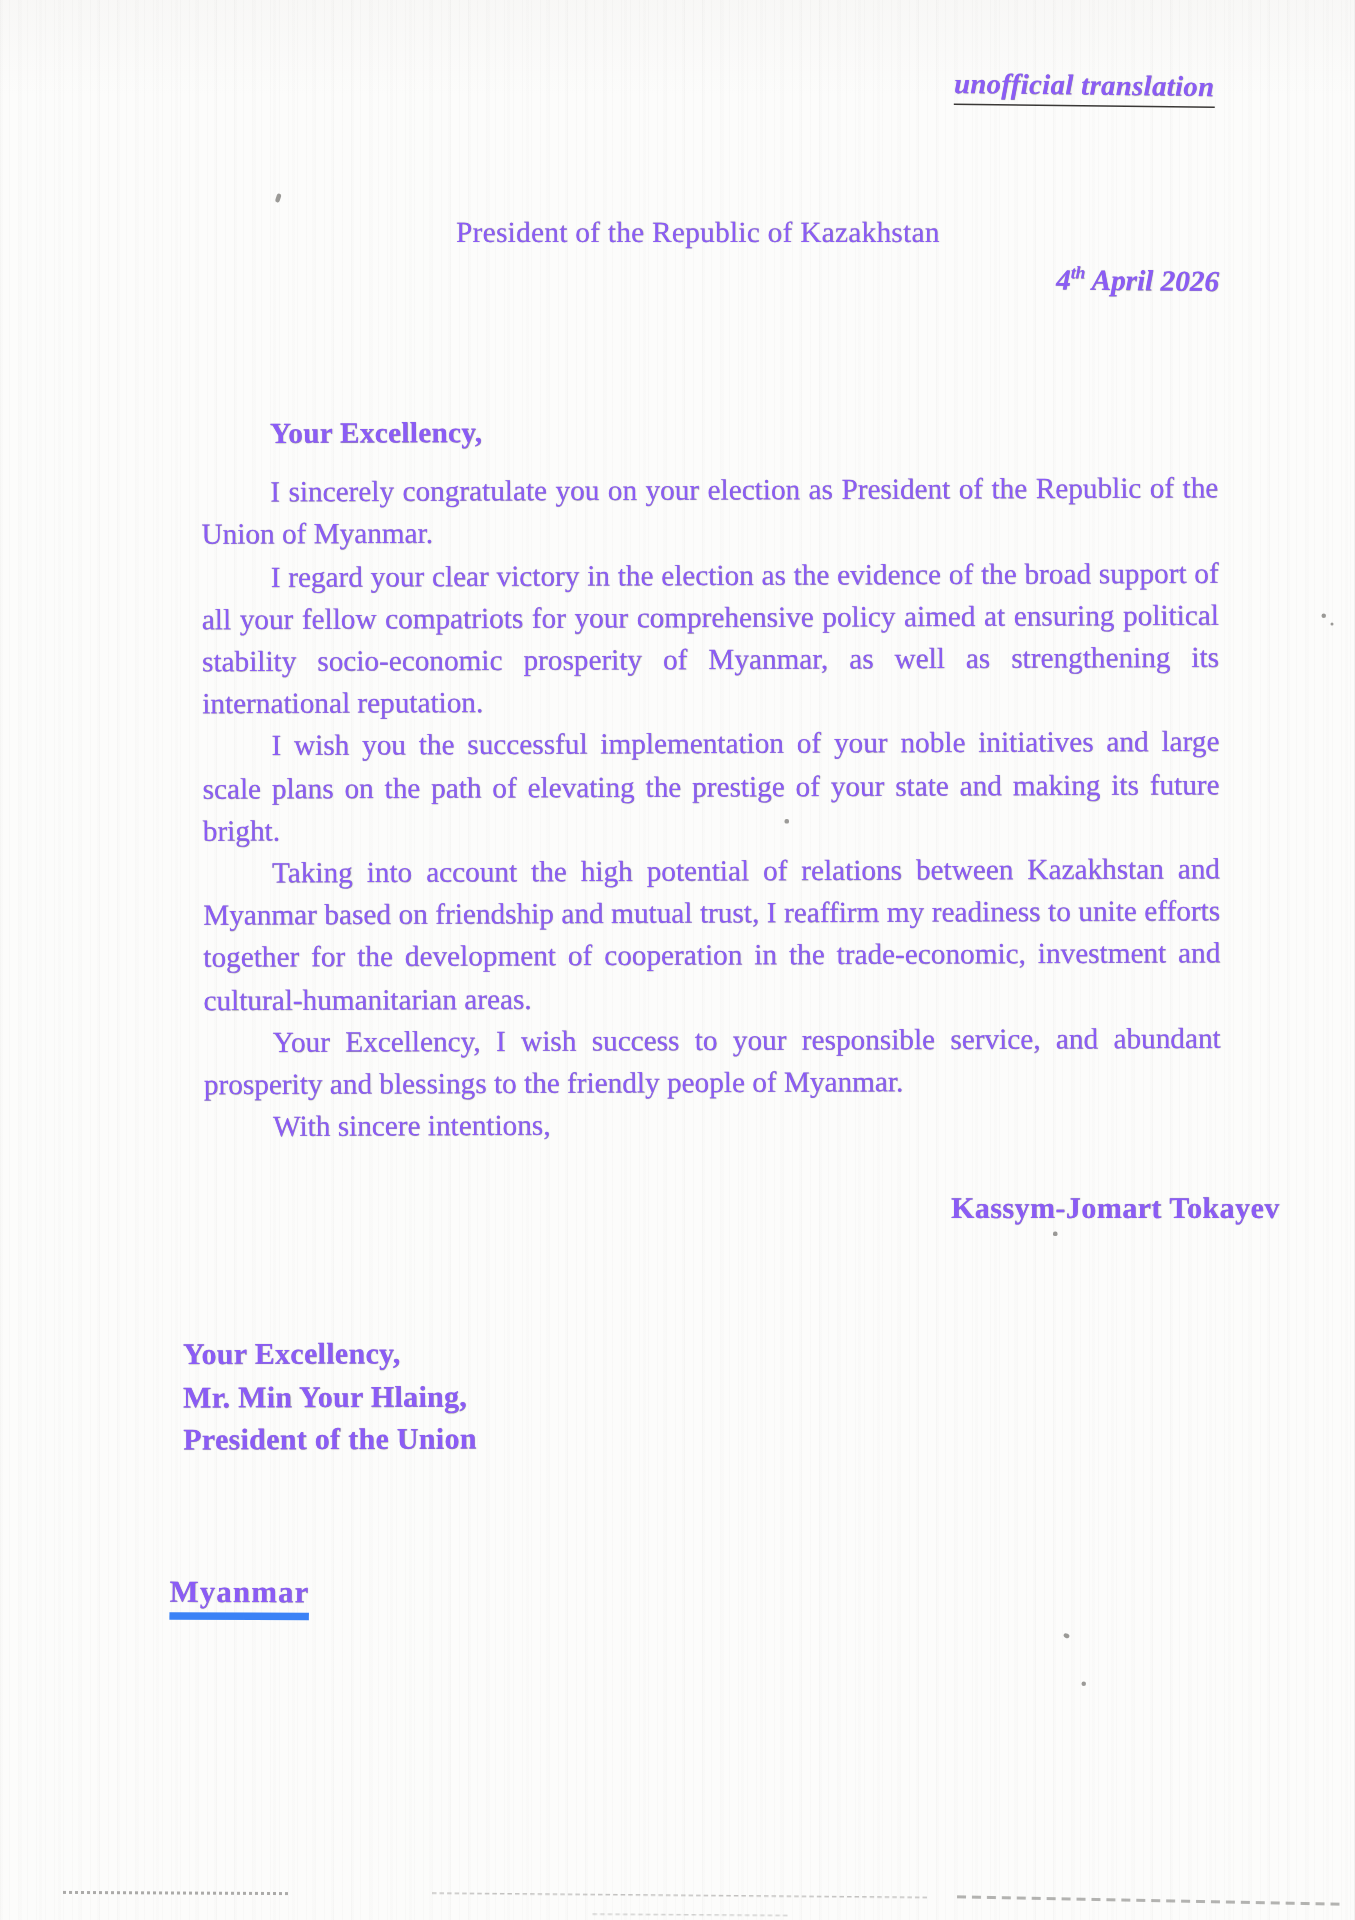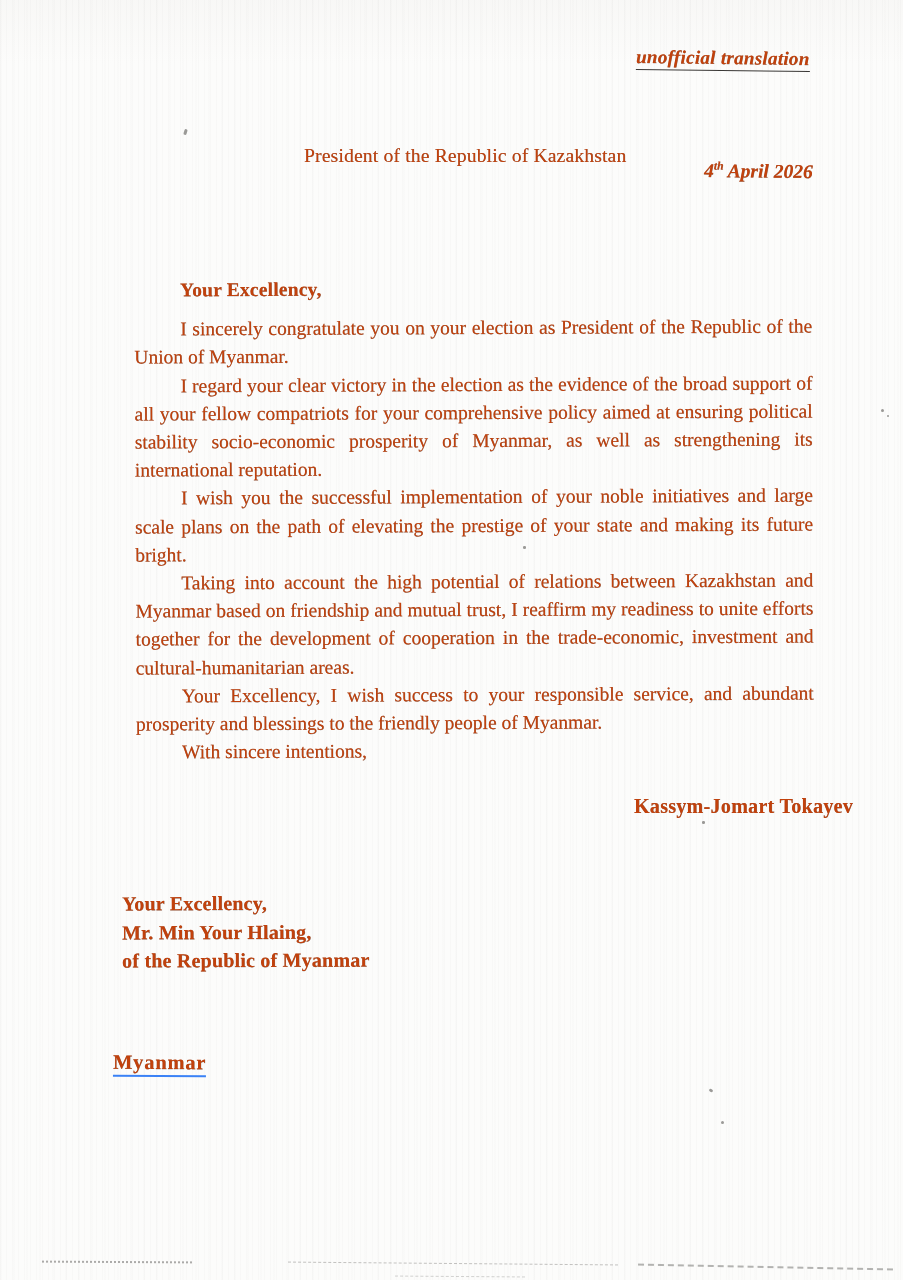--- a/index.html
+++ b/index.html
@@ -3,21 +3,21 @@
 <meta charset="utf-8">
 <style>
   html, body { margin:0; padding:0; background:#e8e8e8; }
   .page {
     position:relative;
     width:903px; height:1280px;
     margin:0 auto;
     background:#fcfcfb;
     overflow:hidden;
     font-family:"Liberation Serif", serif;
-    color:#c2410c;
+    color:#8b5cf6;
   }
   .texture {
     position:absolute; inset:0; pointer-events:none;
     background:
       repeating-linear-gradient(90deg, rgba(125,123,120,0.030) 0 1px, rgba(0,0,0,0) 1px 6px),
       repeating-linear-gradient(90deg, rgba(125,123,120,0.018) 0 2px, rgba(0,0,0,0) 2px 13px),
       linear-gradient(180deg, rgba(232,230,227,0.20), rgba(252,252,251,0) 5%);
   }
   .ink { text-shadow:0.2px 0.2px 0.6px rgba(47,45,43,0.55); }
 
@@ -26,21 +26,21 @@
     font-style:italic; font-weight:700; font-size:19px;
     letter-spacing:0.3px;
     padding-bottom:1px; border-bottom:1.7px solid #3a3836;
     transform:rotate(0.7deg);
   }
   .sender-title {
     position:absolute; top:145px; left:304px;
     font-size:19.5px; letter-spacing:0.2px;
   }
   .letter-date {
-    position:absolute; top:160px; right:90px;
+    position:absolute; top:176px; right:90px;
     font-style:italic; font-weight:600; font-size:19.5px;
     transform:rotate(0.6deg);
     text-align:center;
   }
   .letter-date sup { font-size:0.6em; }
 
   .letter-body {
     position:absolute; top:275px; left:135px; width:678px;
     font-size:19.5px; line-height:28.2px;
     text-align:justify;
@@ -55,21 +55,21 @@
     font-weight:700; font-size:20px; letter-spacing:0.3px;
   }
   .recipient {
     position:absolute; top:889px; left:122px;
     font-weight:700; font-size:20px; line-height:28.5px; letter-spacing:0.2px;
     transform:rotate(-0.2deg);
   }
   .country {
     position:absolute; top:1051px; left:113px;
     font-weight:700; font-size:20.5px; letter-spacing:0.8px;
-    padding-bottom:1px; border-bottom:2px solid #3b82f6;
+    padding-bottom:1px; border-bottom:5px solid #3b82f6;
     transform:rotate(0.3deg);
   }
 
   .speck { position:absolute; background:rgba(75,73,70,0.55); border-radius:50%; pointer-events:none; }
   .speck.comma { width:3px; height:6px; border-radius:2px; transform:rotate(18deg); }
 
   .smudge { position:absolute; pointer-events:none; filter:blur(0.4px); }
   .smudge.a { top:1261px; left:42px;  width:150px; border-top:2px dotted rgba(92,90,87,0.50); transform:rotate(0.3deg); }
   .smudge.b { top:1263px; left:288px; width:330px; border-top:1.5px dashed rgba(100,98,95,0.38); transform:rotate(0.5deg); }
   .smudge.c { top:1266px; left:638px; width:255px; border-top:2px dashed rgba(92,90,87,0.45); transform:rotate(1.1deg); }
@@ -95,21 +95,21 @@
     <p class="para">Taking into account the high potential of relations between Kazakhstan and Myanmar based on friendship and mutual trust, I reaffirm my readiness to unite efforts together for the development of cooperation in the trade-economic, investment and cultural-humanitarian areas.</p>
     <p class="para">Your Excellency, I wish success to your responsible service, and abundant prosperity and blessings to the friendly people of Myanmar.</p>
     <p class="para closing">With sincere intentions,</p>
   </div>
 
   <div class="signature ink">Kassym-Jomart Tokayev</div>
 
   <div class="recipient ink">
     <div>Your Excellency,</div>
     <div>Mr. Min Your Hlaing,</div>
-    <div>of the Republic of Myanmar</div>
+    <div>President of the Union</div>
   </div>
 
   <div class="country ink">Myanmar</div>
 
   <div class="speck comma" style="top:129px; left:184px;"></div>
   <div class="speck" style="top:409px; left:881px; width:3px; height:3px;"></div>
   <div class="speck" style="top:415px; left:887px; width:2px; height:2px;"></div>
   <div class="speck" style="top:546px; left:523px; width:2.5px; height:2.5px;"></div>
   <div class="speck" style="top:821px; left:702px; width:2.5px; height:2.5px;"></div>
   <div class="speck" style="top:1089px; left:709px; width:4px; height:3px; transform:rotate(30deg);"></div>

